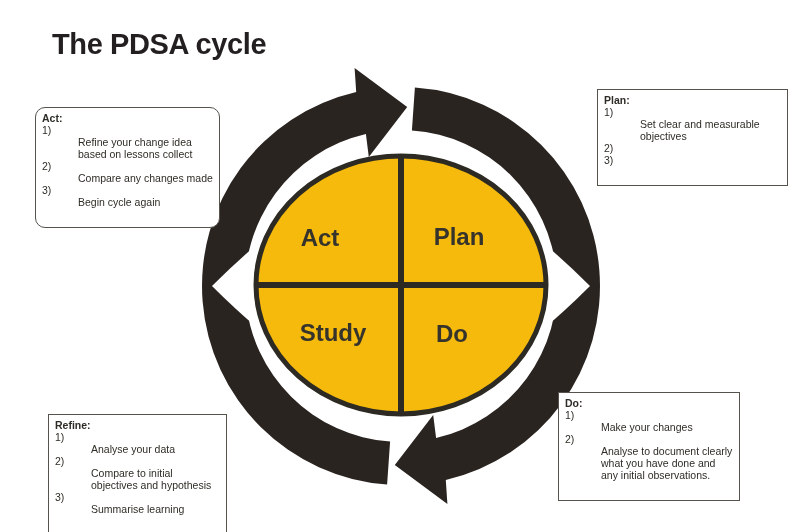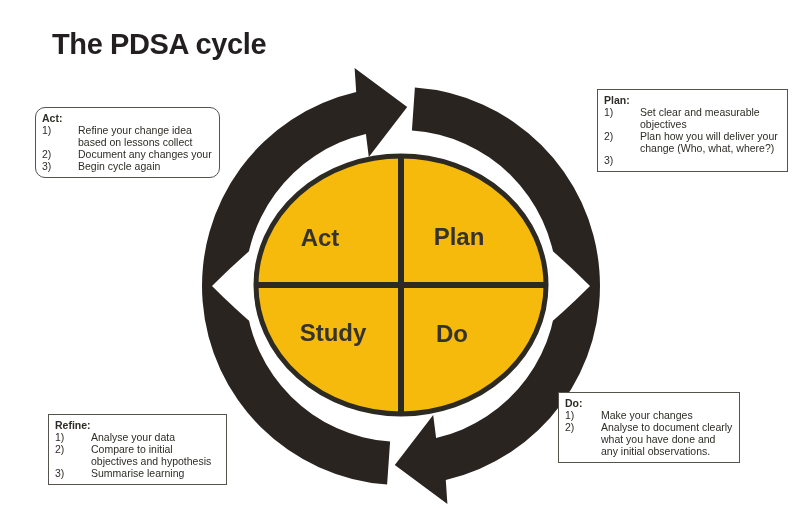--- a/index.html
+++ b/index.html
@@ -30,37 +30,38 @@
     left: 0;
     top: 0;
     width: 800px;
     height: 532px;
   }
   .note-box {
     position: absolute;
     box-sizing: border-box;
     border: 1.5px solid #55534c;
     background: #ffffff;
-    padding: 4px 6px 5px 6px;
+    padding: 4px 6px 19px 6px;
     font-size: 10.5px;
     line-height: 12px;
     color: #2e2c26;
   }
   .note-heading {
     font-weight: bold;
   }
   .note-row {
     display: flex;
     align-items: flex-start;
   }
   .note-num {
     flex: 0 0 36px;
   }
   .note-text {
     flex: 1 1 auto;
+    margin-top: 12px;
   }
   .box-act   { left: 35px;  top: 107px; width: 185px; border-radius: 10px; }
   .box-plan  { left: 597px; top: 89px;  width: 191px; }
   .box-study { left: 48px;  top: 414px; width: 179px; }
   .box-do    { left: 558px; top: 392px; width: 182px; }
   .wheel-label {
     font-family: "Liberation Sans", sans-serif;
     font-size: 24px;
     font-weight: bold;
     fill: #35332c;
@@ -99,37 +100,36 @@
   </svg>
 
   <div class="note-box box-act">
     <div class="note-heading">Act:</div>
     <div class="note-row">
       <span class="note-num">1)</span>
       <span class="note-text">Refine your change idea based on lessons collect</span>
     </div>
     <div class="note-row">
       <span class="note-num">2)</span>
-      <span class="note-text">Document any changes your</span>
+      <span class="note-text">Compare any changes made</span>
     </div>
     <div class="note-row">
       <span class="note-num">3)</span>
       <span class="note-text">Begin cycle again</span>
     </div>
   </div>
 
   <div class="note-box box-plan">
     <div class="note-heading">Plan:</div>
     <div class="note-row">
       <span class="note-num">1)</span>
       <span class="note-text">Set clear and measurable objectives</span>
     </div>
     <div class="note-row">
       <span class="note-num">2)</span>
-      <span class="note-text">Plan how you will deliver your change (Who, what, where?)</span>
     </div>
     <div class="note-row">
       <span class="note-num">3)</span>
     </div>
   </div>
 
   <div class="note-box box-study">
     <div class="note-heading">Refine:</div>
     <div class="note-row">
       <span class="note-num">1)</span>

